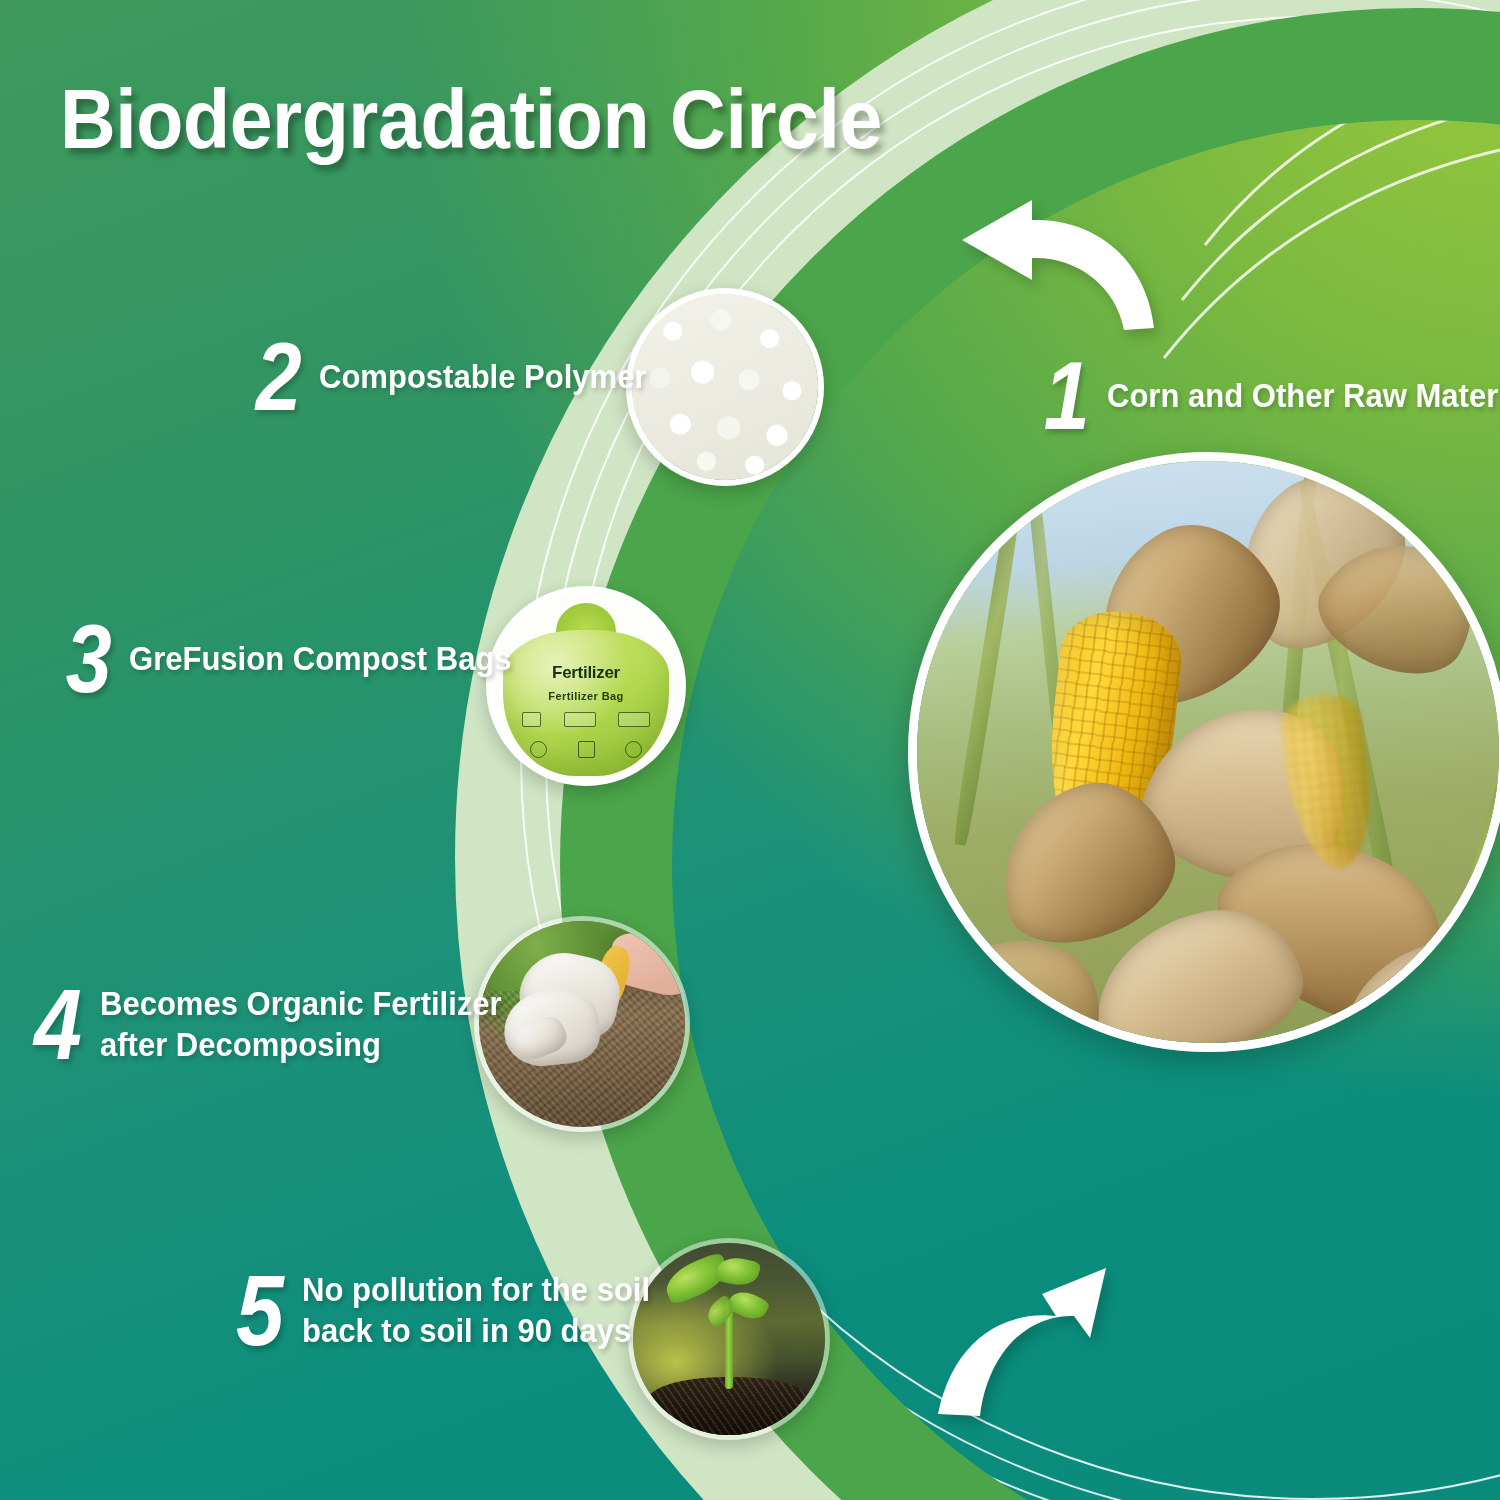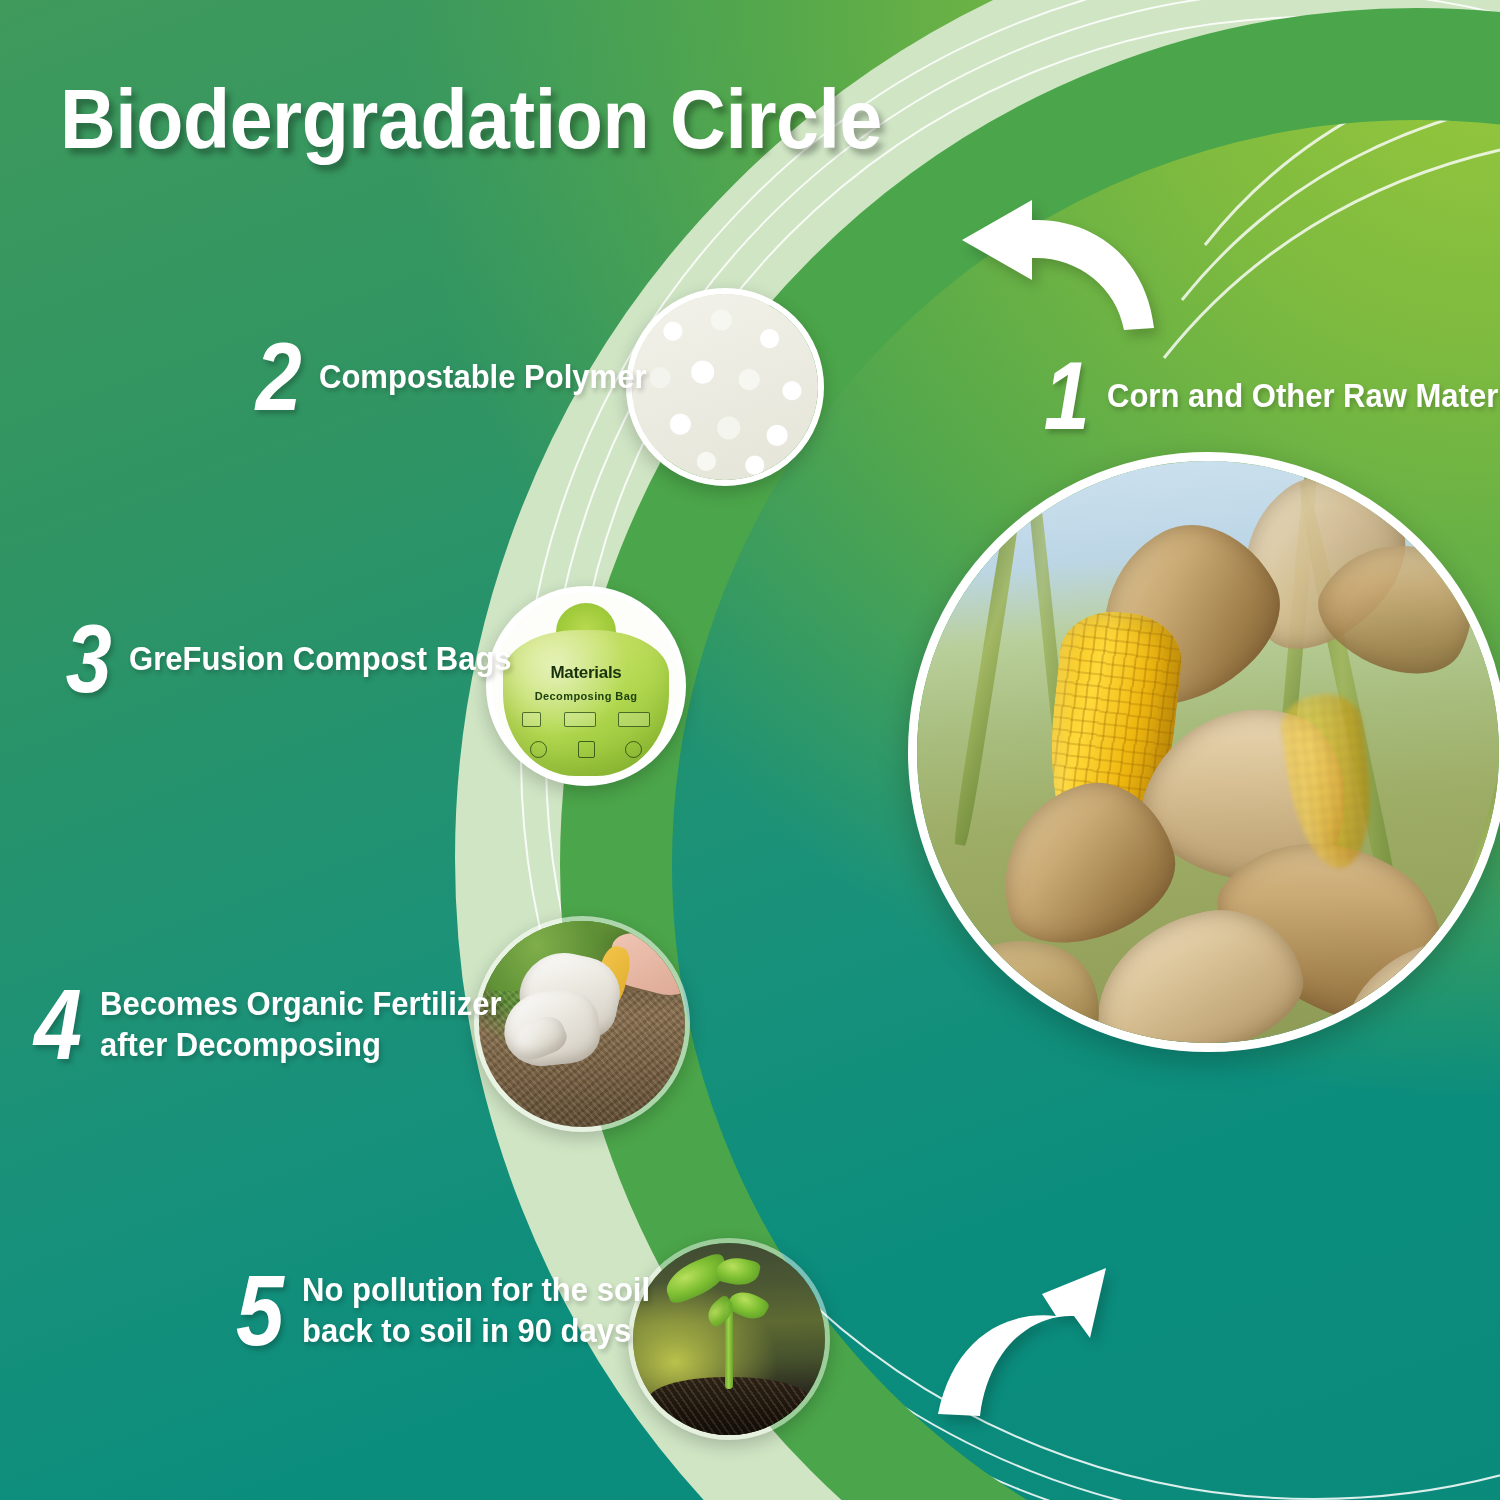--- a/index.html
+++ b/index.html
@@ -391,22 +391,22 @@
     <div class="inner">
         <div class="pellets"></div>
       </div>
   </div>
 
   <div class="bubble" id="bubble-bag">
     <div class="inner">
       <div class="bag-bg"></div>
       <div class="bag-knot"></div>
       <div class="bag-body"></div>
-      <div class="bag-brand">Materials</div>
-      <div class="bag-sub">Decomposing Bag</div>
+      <div class="bag-brand">Fertilizer</div>
+      <div class="bag-sub">Fertilizer Bag</div>
       <div class="bag-certs">
         <span class="cert"></span>
         <span class="cert wide"></span>
         <span class="cert wide"></span>
       </div>
       <div class="bag-logos">
         <span class="logo-dot"></span>
         <span class="logo-dot sq"></span>
         <span class="logo-dot"></span>
       </div>

